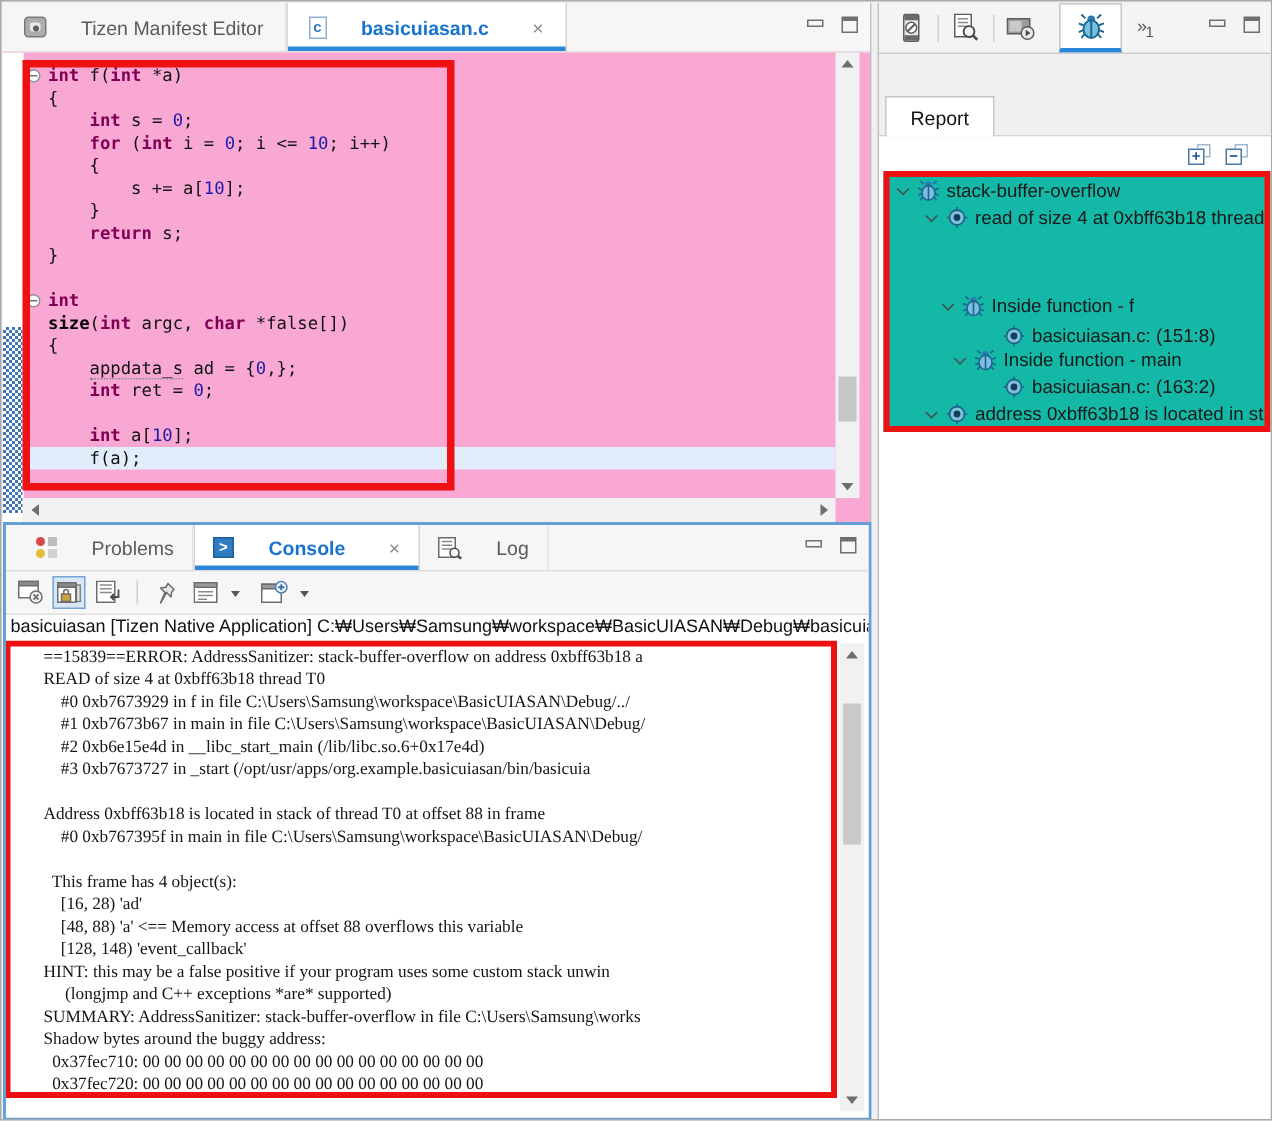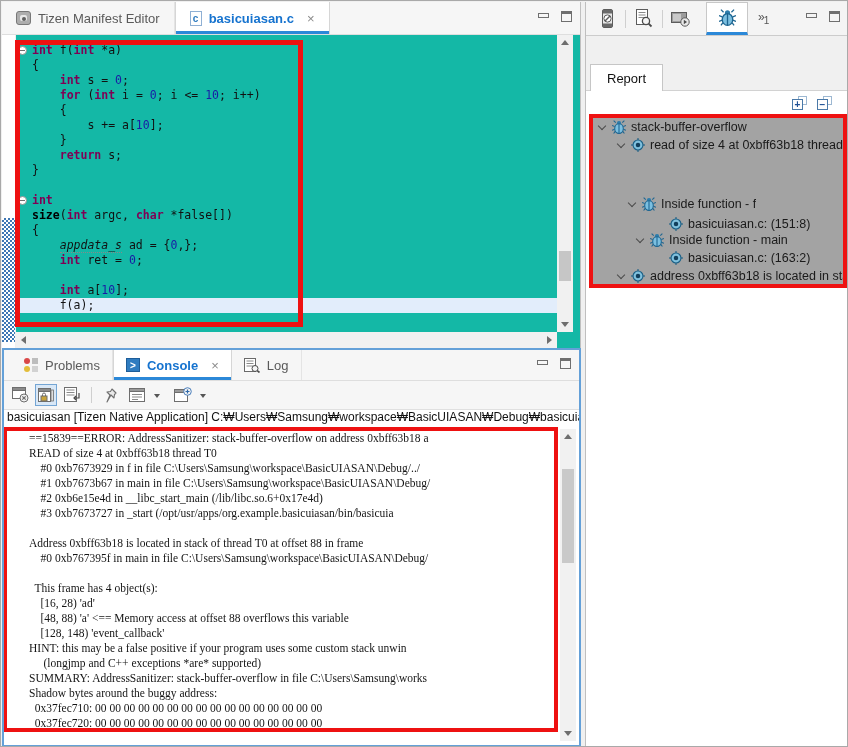--- a/index.html
+++ b/index.html
@@ -3,53 +3,53 @@
 <meta charset="utf-8">
 <style>
   * { margin:0; padding:0; box-sizing:border-box; }
   html,body { width:848px; height:747px; }
   body { font-family:"Liberation Sans","DejaVu Sans",sans-serif; background:#e8e8e8; }
   .window { position:relative; width:848px; height:747px; background:#f0f0f0; border:1px solid #a9a9a9; overflow:hidden; }
 
   
   .editor-pane { position:absolute; left:1px; top:1px; width:579px; height:346px; background:#fff; border-right:1px solid #bfbfbf; }
   .tabbar { position:relative; height:33px; background:#f6f6f6; border-bottom:1px solid #dedede; display:flex; align-items:stretch; }
-  .tab { display:flex; align-items:center; gap:7px; padding:0 14px; font-size:13px; color:#5a5a5a; border-right:1px solid #e4e4e4; position:relative; }
+  .tab { display:flex; align-items:center; gap:23px; padding:0 14px; font-size:13px; color:#5a5a5a; border-right:1px solid #e4e4e4; position:relative; }
   .tab.active { background:#fff; color:#1673cf; font-weight:bold; border-left:1px solid #d6d6d6; border-right:1px solid #d6d6d6; }
   .tab.active::after { content:""; position:absolute; left:0; right:0; bottom:0; height:3px; background:#2b88d8; }
   .tab .close-x { color:#8a8a8a; font-weight:normal; font-size:13px; margin-left:6px; }
   .win-btns { position:absolute; right:8px; top:9px; display:flex; gap:12px; }
   .win-min { width:11px; height:5px; border:1px solid #6f6f6f; margin-top:2px; }
   .win-max { width:11px; height:11px; border:1px solid #6f6f6f; border-top-width:3px; }
 
   
   .manifest-ic { width:15px; height:14px; background:#adadad; border:1px solid #787878; border-radius:3px; position:relative; }
   .manifest-ic::after { content:""; position:absolute; left:3px; top:3px; width:7px; height:6px; background:#e8e8e8; border-radius:2px; }
   .manifest-ic::before { content:""; position:absolute; left:5px; top:5px; width:4px; height:4px; background:#5f5f5f; border-radius:50%; z-index:1; }
   
   .cfile-ic { width:12px; height:15px; background:#fff; border:1px solid #8fb0d4; font-size:10px; font-weight:bold; color:#2f7cc0; display:flex; align-items:center; justify-content:center; }
 
-  .editor-body { position:absolute; left:0; top:33px; right:0; bottom:0; background:#14b8a6; overflow:hidden; }
+  .editor-body { position:absolute; left:0; top:33px; right:0; bottom:0; background:#f9a8d4; overflow:hidden; }
   .ruler { position:absolute; left:0; top:0; width:14px; bottom:0; background:#fff; border-right:1px solid #efefef; }
   .range-hatch { position:absolute; left:0; top:183px; width:13px; height:124px; background-color:#fff;
     background-image:
       linear-gradient(45deg,#3f77b4 25%,transparent 25%,transparent 75%,#3f77b4 75%),
       linear-gradient(45deg,#3f77b4 25%,transparent 25%,transparent 75%,#3f77b4 75%);
     background-size:4px 4px; background-position:0 0,2px 2px; }
   .code-lines { position:absolute; left:14px; top:0; right:23px; bottom:16px; padding-top:8px; overflow:hidden; }
   .code-line { position:relative; height:15px; line-height:15px; white-space:pre; padding-left:16px;
     font-family:"DejaVu Sans Mono","Liberation Mono",monospace; font-size:11.5px; color:#111; }
   .code-line.current { background:#e2edfb; }
   .fold-marker { position:absolute; left:2px; top:3px; width:9px; height:9px; border:1px solid #909090; border-radius:50%; background:#fff; }
   .fold-marker::after { content:""; position:absolute; left:1px; top:3px; width:5px; height:1px; background:#707070; }
   .tok-k { color:#7f0055; font-weight:bold; }
   .tok-n { color:#1a1aa6; }
   .tok-p { color:#111; }
   .tok-f { color:#000; font-weight:bold; }
-  .tok-t { color:#111; border-bottom:1px dotted #888;font-style:italic; }
+  .tok-t { color:#111; border-bottom:1px dotted #888; }
   .editor-redbox { position:absolute; left:13px; top:5px; width:288px; height:287px; border:5px solid #ee1111; pointer-events:none; z-index:5; }
 
   .vscroll { position:absolute; right:7px; top:0; width:16px; bottom:16px; background:#f1f1f1; }
   .vscroll .thumb { position:absolute; left:2px; right:2px; top:216px; height:30px; background:#c6c6c6; }
   .arrow { position:absolute; width:0; height:0; border-style:solid; }
   .arr-up { left:4px; top:5px; border-width:0 4px 5px 4px; border-color:transparent transparent #6e6e6e transparent; }
   .arr-down { left:4px; bottom:5px; border-width:5px 4px 0 4px; border-color:#6e6e6e transparent transparent transparent; }
   .hscroll { position:absolute; left:14px; right:23px; bottom:0; height:16px; background:#f1f1f1; }
   .arr-left { left:5px; top:4px; border-width:4px 5px 4px 0; border-color:transparent #6e6e6e transparent transparent; }
   .arr-right { right:5px; top:4px; border-width:4px 0 4px 5px; border-color:transparent transparent transparent #6e6e6e; }
@@ -63,21 +63,21 @@
   .tb-overflow { font-size:12px; color:#555; margin-left:10px; letter-spacing:-1px; }
   .tb-overflow sub { font-size:10px; }
   .rp-winbtns { position:absolute; right:8px; top:9px; display:flex; gap:12px; }
   .rp-gap { height:27px; background:#f0f0f0; }
   .rp-tabstrip { height:28px; background:#f0f0f0; border-bottom:1px solid #d2d2d2; display:flex; }
   .rp-tab { background:#fff; border:1px solid #c6c6c6; border-bottom:none; margin-left:4px; padding:0 16px; display:flex; align-items:center; font-size:13px; color:#111; position:relative; top:1px; }
   .rp-actions { height:23px; background:#fff; display:flex; justify-content:flex-end; align-items:center; gap:10px; padding-right:16px; }
   .tree-tool { position:relative; width:15px; height:14px; }
   .tree-tool .back { position:absolute; right:0; top:0; width:9px; height:9px; border:1px solid #9db8d2; background:#fff; }
   .tree-tool .front { position:absolute; left:0; bottom:0; width:11px; height:11px; border:1px solid #4a79a8; background:#fdfdfd; font-size:10px; font-weight:bold; color:#1d4f94; line-height:9px; text-align:center; }
-  .report-tree { position:absolute; left:3px; right:1px; top:112px; height:174px; border:4px solid #ee1111; background:#a3a3a3; overflow:hidden; }
+  .report-tree { position:absolute; left:3px; right:1px; top:112px; height:174px; border:4px solid #ee1111; background:#14b8a6; overflow:hidden; }
   .tree-row { height:18px; display:flex; align-items:center; white-space:nowrap; font-size:12.5px; color:#1a1a1a; }
   .tree-chevron { display:inline-block; width:6px; height:6px; border-left:1.5px solid #4a4a4a; border-bottom:1.5px solid #4a4a4a; transform:rotate(-45deg); margin-right:7px; flex:none; margin-top:-3px; }
   .tree-chevron.hidden { visibility:hidden; }
   .tree-icon { width:14px; height:14px; margin-right:5px; flex:none; }
   .tree-label { overflow:hidden; }
 
   
   .bottom-pane { position:absolute; left:1px; top:347px; width:579px; height:399px; background:#fff; border:2px solid #64a0d8; }
   .bp-tabbar { position:relative; height:31px; background:#f6f6f6; border-bottom:1px solid #dedede; display:flex; align-items:stretch; padding-left:8px; }
   .bp-tabbar .tab { padding:0 12px; }

